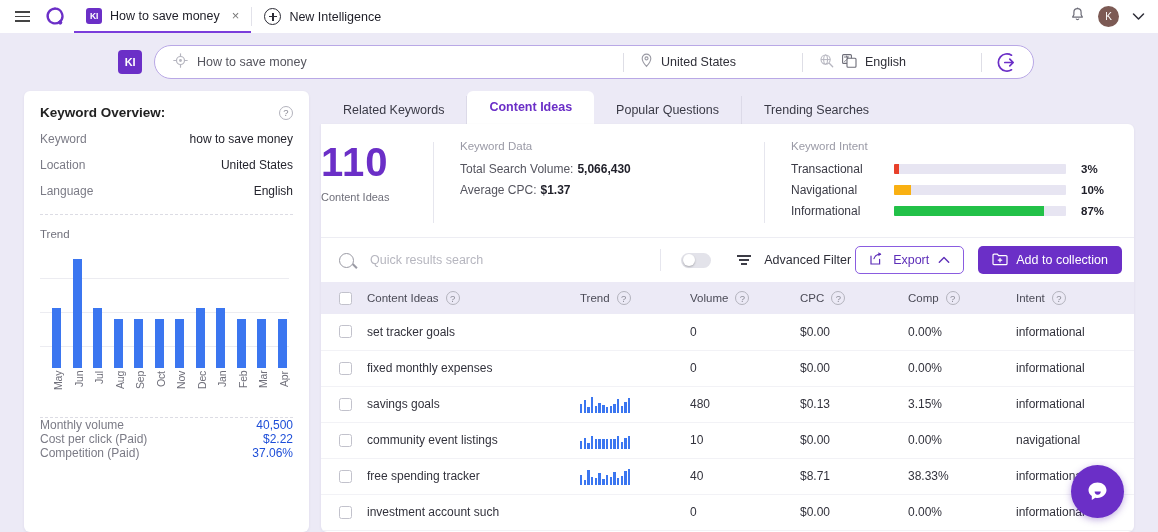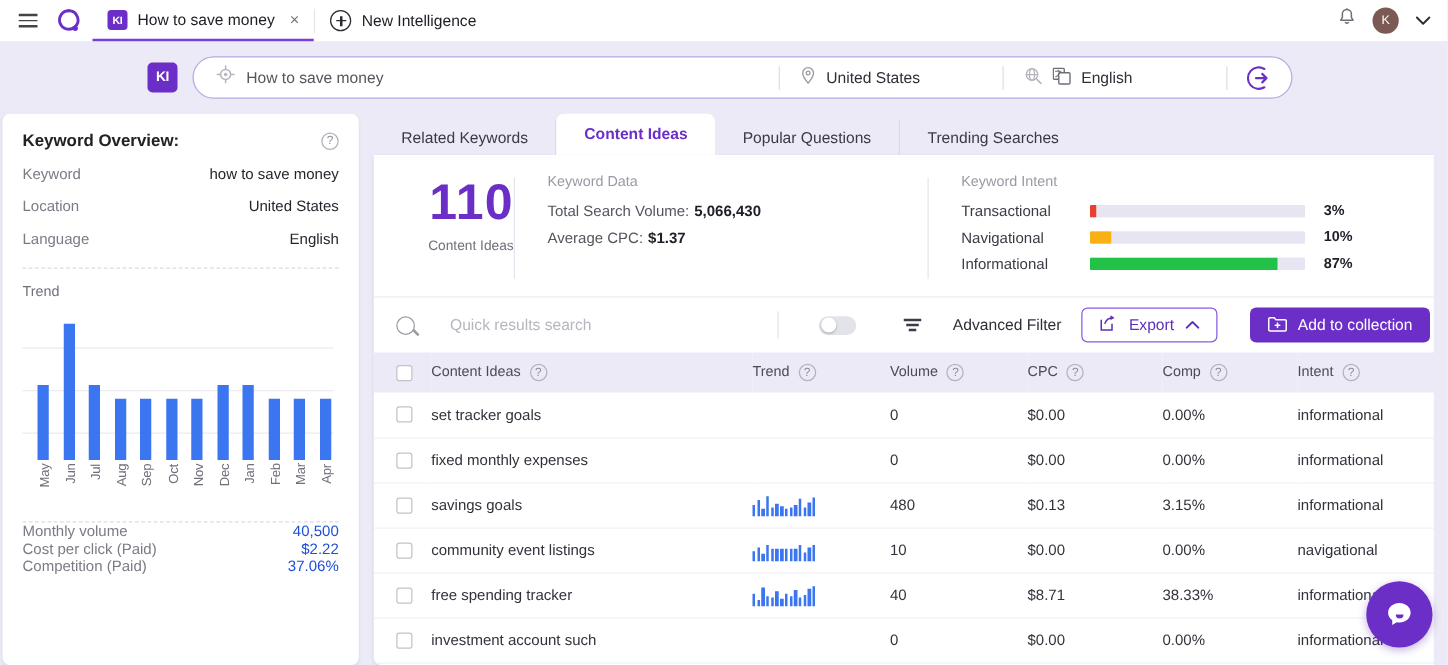--- a/index.html
+++ b/index.html
@@ -79,21 +79,21 @@
   .sb-div { width:1px; height:19px; background:#dedee6; }
   .sb-seg {
     display:flex; align-items:center; gap:8px; padding:0 16px;
     font-size:12.5px; color:#2f2f38; cursor:pointer;
   }
   .sb-loc { min-width: 178px; }
   .sb-lang { min-width: 178px; }
   .sb-go { padding:0 15px; display:flex; align-items:center; cursor:pointer; }
 
   
-  .main { display:flex; gap:12px; padding:0 2px; height: 441px; }
+  .main { display:flex; gap:12px; padding:0 24px; height: 441px; }
 
   
   .leftcard {
     width: 285px; background:#fff; border-radius: 6px;
     padding: 14px 16px 0 16px; flex:none;
     box-shadow: 0 1px 3px rgba(40,30,90,.07);
     position:relative; overflow:hidden;
   }
   .kw-title-row { display:flex; align-items:center; justify-content:space-between; }
   .kw-title { font-size:13.5px; font-weight:bold; color:#222; }
@@ -136,38 +136,38 @@
   .ptab.active {
     background:#fff; color:#6b2fc7; font-weight:bold; height:33px; line-height:33px;
     border-radius:6px 6px 0 0; border-right:none;
   }
   .panel {
     background:#fff; border-radius:0 6px 6px 6px; flex:1;
     box-shadow:0 1px 3px rgba(40,30,90,.07); overflow:hidden; position:relative;
   }
 
   .summary { display:flex; padding: 16px 0 12px 0; }
-  .sum-count { width: 112px; text-align:right; flex:none; padding-top:2px; }
+  .sum-count { width: 112px; text-align:left; flex:none; padding-top:2px; }
   .sum-count .big { font-size:40px; color:#6b2fc7; font-weight:bold; line-height:1; letter-spacing:1px; }
   .sum-count .sub { font-size:11px; color:#6f6f7a; margin-top:9px; }
   .sum-sep { width:1px; background:#e6e6ee; margin: 2px 0; }
   .sum-block { padding: 0 0 0 26px; }
   .sum-h { font-size:11.5px; color:#9a9aa6; margin-bottom:10px; }
   .sum-line { font-size:12px; color:#55555f; margin-bottom:7px; }
   .sum-line b { color:#1f1f29; margin-left:4px; }
 
   .intent-row { display:flex; align-items:center; gap:15px; margin-bottom:7px; }
   .intent-name { font-size:12px; color:#3b3b46; width:88px; }
   .intent-track { width:172px; height:10px; background:#e7e5f2; border-radius:1px; overflow:hidden; }
   .intent-fill { height:100%; }
   .intent-pct { font-size:11.5px; color:#1f1f29; font-weight:bold; }
 
   .toolbar {
     display:flex; align-items:center; height:45px;
-    border-top:1px solid #ededf3; padding: 0 12px 0 18px; gap:16px;
+    border-top:1px solid #ededf3; padding: 0 12px 0 18px; gap:4px;
   }
   .mag { width:15px;height:15px;border:1.6px solid #9a9aa4;border-radius:50%; position:relative; flex:none; }
   .mag:after { content:''; position:absolute; width:5.5px;height:1.6px;background:#9a9aa4;
                transform:rotate(45deg); bottom:-0.5px; right:-4px; }
   .qsearch { flex:1; font-size:12.5px; color:#b6b6bf; padding-left:12px; }
   .tb-div { width:1px;height:22px;background:#e6e6ee; margin:0 16px; }
   .toggle { width:30px;height:15px;border-radius:8px;background:#e3e3ea; position:relative; cursor:pointer; flex:none; }
   .toggle i { position:absolute; width:12px;height:12px;border-radius:50%;background:#fff;
               top:1.5px; left:2px; box-shadow:0 1px 2px rgba(0,0,0,.25); }
   .filt-icon { display:flex; flex-direction:column; gap:2.5px; margin-left:22px; cursor:pointer; }

